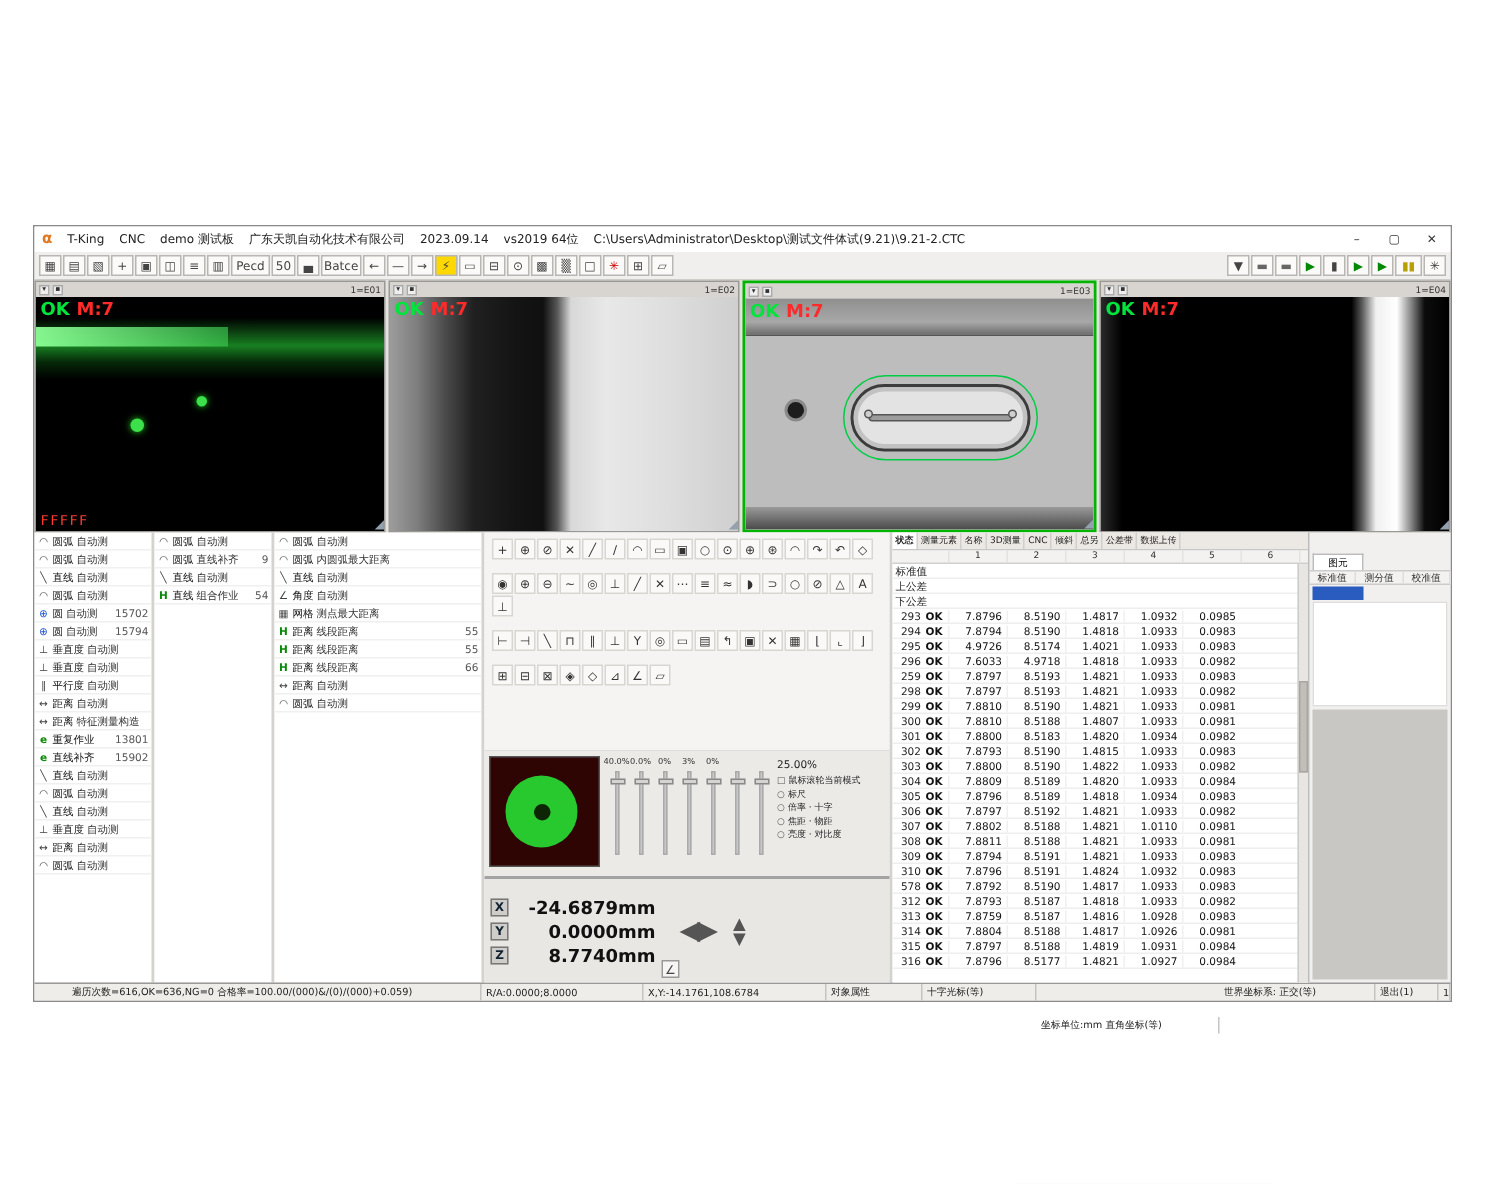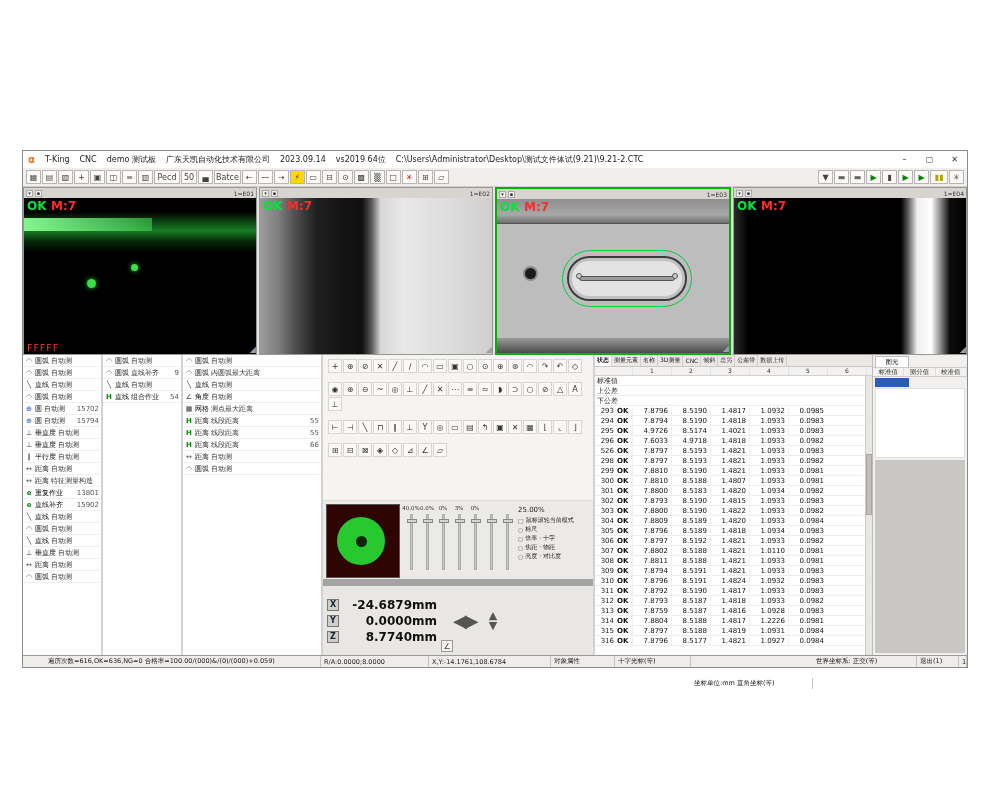--- a/index.html
+++ b/index.html
@@ -84,21 +84,21 @@
   .lnum{margin-left:auto;color:#555;}
 
   .center{width:272px;display:flex;flex-direction:column;border-right:2px solid #d4d2cf;
           background:#f2f1ef;flex:0 0 auto;min-height:0;}
   .toolbox{height:146px;padding:4px 5px;display:flex;flex-direction:column;gap:9px;
            background:#f5f4f2;border-bottom:1px solid #ddd;flex:0 0 auto;overflow:hidden;}
   .trow{display:flex;gap:1px;flex-wrap:wrap;}
   .tool{width:14px;height:14px;border:1px solid #d8d6d2;background:#faf9f7;color:#333;
         font-size:8px;display:flex;align-items:center;justify-content:center;}
 
-  .lightctl{height:85px;display:flex;padding:3px;gap:5px;border-bottom:7px solid #a3a3a3;
+  .lightctl{height:85px;display:flex;padding:3px;gap:5px;border-bottom:2px solid #a3a3a3;
             background:#eceae7;flex:0 0 auto;}
   .preview{width:74px;height:74px;background:#2e0503;position:relative;flex:0 0 auto;border:1px solid #555;}
   .pcircle{position:absolute;left:10px;top:12px;width:48px;height:48px;border-radius:50%;
            background:#27c92e;display:flex;align-items:center;justify-content:center;}
   .pdot{width:11px;height:11px;border-radius:50%;background:#0d2505;}
   .sliders{display:flex;gap:4px;align-items:flex-start;padding-top:1px;}
   .slider{width:12px;display:flex;flex-direction:column;align-items:center;font-size:5.5px;color:#333;}
   .sval{height:7px;white-space:nowrap;}
   .strack{width:3px;height:56px;background:#c8c8c8;border:1px solid #aaa;position:relative;margin-top:2px;}
   .sthumb{position:absolute;left:-4px;top:4px;width:10px;height:4px;background:#d6d4d0;border:1px solid #888;}
@@ -134,21 +134,21 @@
   .cnum{width:20px;text-align:right;padding-right:1px;color:#222;}
   .cok{width:17px;font-weight:bold;padding-left:2px;}
   .cpre{width:38px;padding-left:2px;color:#222;}
   .cval{width:39px;text-align:right;padding-right:3px;border-left:1px solid #f0f0f0;}
   .vscroll{position:absolute;right:0;top:21px;bottom:0;width:7px;background:#e8e6e3;border-left:1px solid #ccc;}
   .vthumb{position:absolute;left:0;right:0;top:28%;height:22%;background:#c2bfba;border:1px solid #a9a6a0;}
 
   
   .rightpanel{flex:1;background:#f1f0ee;display:flex;flex-direction:column;font-size:6.5px;min-width:0;}
   .rp-tab{height:11px;background:#fff;border:1px solid #bbb;border-bottom:none;width:34px;
-          display:flex;align-items:center;justify-content:center;margin:1px 0 0 2px;flex:0 0 auto;}
+          display:flex;align-items:center;justify-content:center;margin:14px 0 0 2px;flex:0 0 auto;}
   .rp-cols{height:10px;display:flex;background:#f3f2f0;border-top:1px solid #ccc;border-bottom:1px solid #ccc;flex:0 0 auto;}
   .rpcol{flex:1;text-align:center;border-right:1px solid #ddd;color:#333;overflow:hidden;white-space:nowrap;}
   .rp-sel{height:9px;background:#2a5bbf;width:34px;margin:1px 2px;flex:0 0 auto;}
   .rp-empty{height:70px;background:#fff;border:1px solid #ddd;margin:0 2px;flex:0 0 auto;}
   .rp-gray{flex:1;background:#c9c7c3;margin:2px;}
 
   
   .statusbar{height:12px;display:flex;align-items:center;background:#efedea;border-top:1px solid #999;
              font-size:6.5px;color:#222;flex:0 0 auto;}
   .seg{height:100%;display:flex;align-items:center;padding:0 3px;border-right:1px solid #c6c4c0;
@@ -733,21 +733,21 @@
               <span class="cnum">296</span>
               <span class="cok">OK</span>
               <span class="cval">7.6033</span>
               <span class="cval">4.9718</span>
               <span class="cval">1.4818</span>
               <span class="cval">1.0933</span>
               <span class="cval">0.0982</span>
               <span class="cval"></span>
             </div>
             <div class="trowd">
-              <span class="cnum">526</span>
+              <span class="cnum">259</span>
               <span class="cok">OK</span>
               <span class="cval">7.8797</span>
               <span class="cval">8.5193</span>
               <span class="cval">1.4821</span>
               <span class="cval">1.0933</span>
               <span class="cval">0.0983</span>
               <span class="cval"></span>
             </div>
             <div class="trowd">
               <span class="cnum">298</span>
@@ -873,21 +873,21 @@
               <span class="cnum">310</span>
               <span class="cok">OK</span>
               <span class="cval">7.8796</span>
               <span class="cval">8.5191</span>
               <span class="cval">1.4824</span>
               <span class="cval">1.0932</span>
               <span class="cval">0.0983</span>
               <span class="cval"></span>
             </div>
             <div class="trowd">
-              <span class="cnum">311</span>
+              <span class="cnum">578</span>
               <span class="cok">OK</span>
               <span class="cval">7.8792</span>
               <span class="cval">8.5190</span>
               <span class="cval">1.4817</span>
               <span class="cval">1.0933</span>
               <span class="cval">0.0983</span>
               <span class="cval"></span>
             </div>
             <div class="trowd">
               <span class="cnum">312</span>
@@ -908,21 +908,21 @@
               <span class="cval">1.0928</span>
               <span class="cval">0.0983</span>
               <span class="cval"></span>
             </div>
             <div class="trowd">
               <span class="cnum">314</span>
               <span class="cok">OK</span>
               <span class="cval">7.8804</span>
               <span class="cval">8.5188</span>
               <span class="cval">1.4817</span>
-              <span class="cval">1.2226</span>
+              <span class="cval">1.0926</span>
               <span class="cval">0.0981</span>
               <span class="cval"></span>
             </div>
             <div class="trowd">
               <span class="cnum">315</span>
               <span class="cok">OK</span>
               <span class="cval">7.8797</span>
               <span class="cval">8.5188</span>
               <span class="cval">1.4819</span>
               <span class="cval">1.0931</span>

